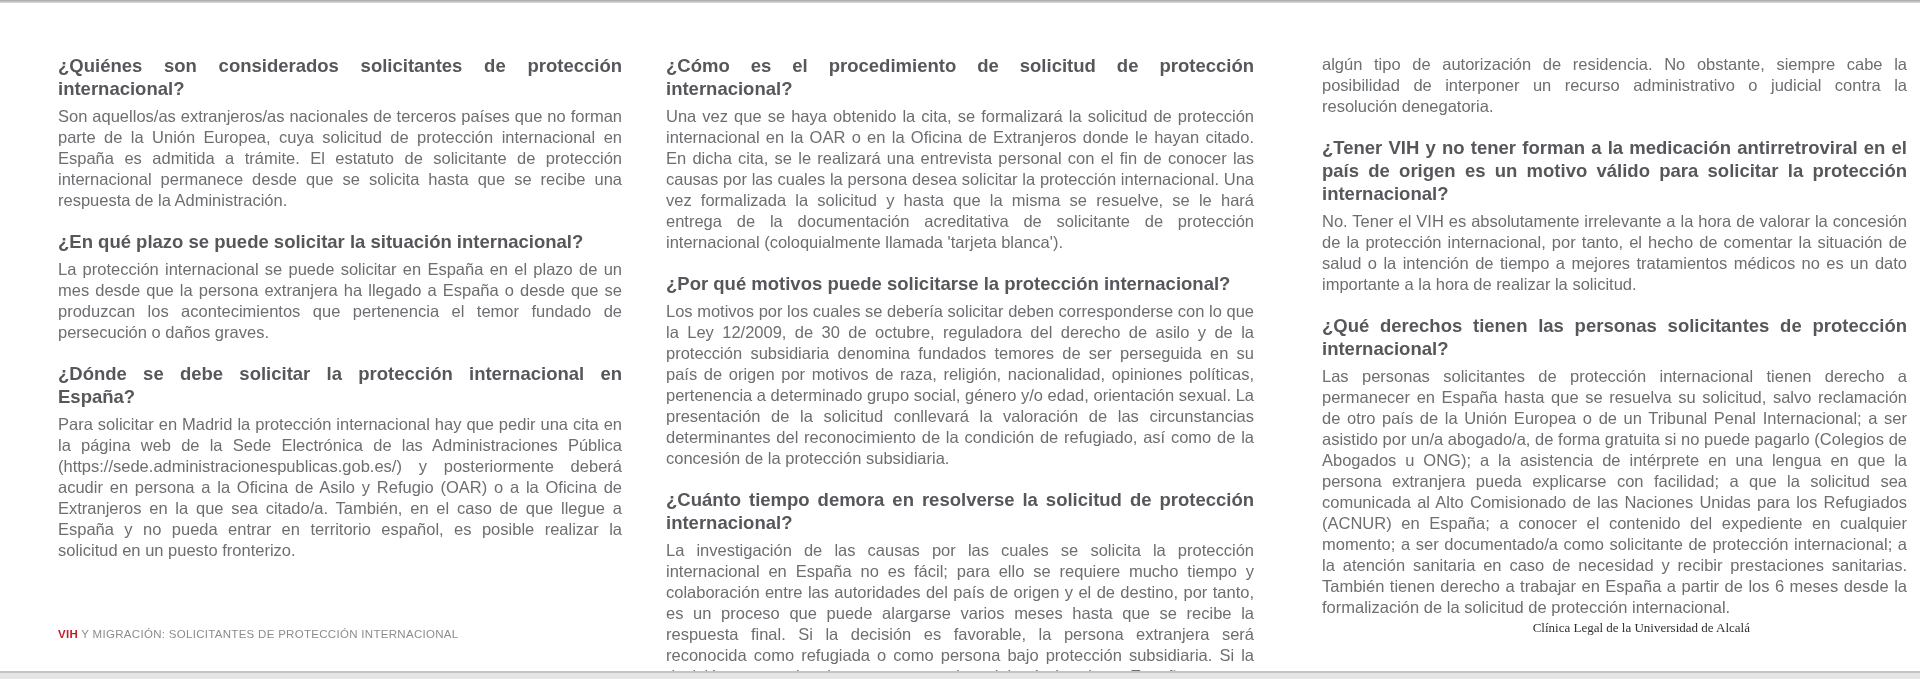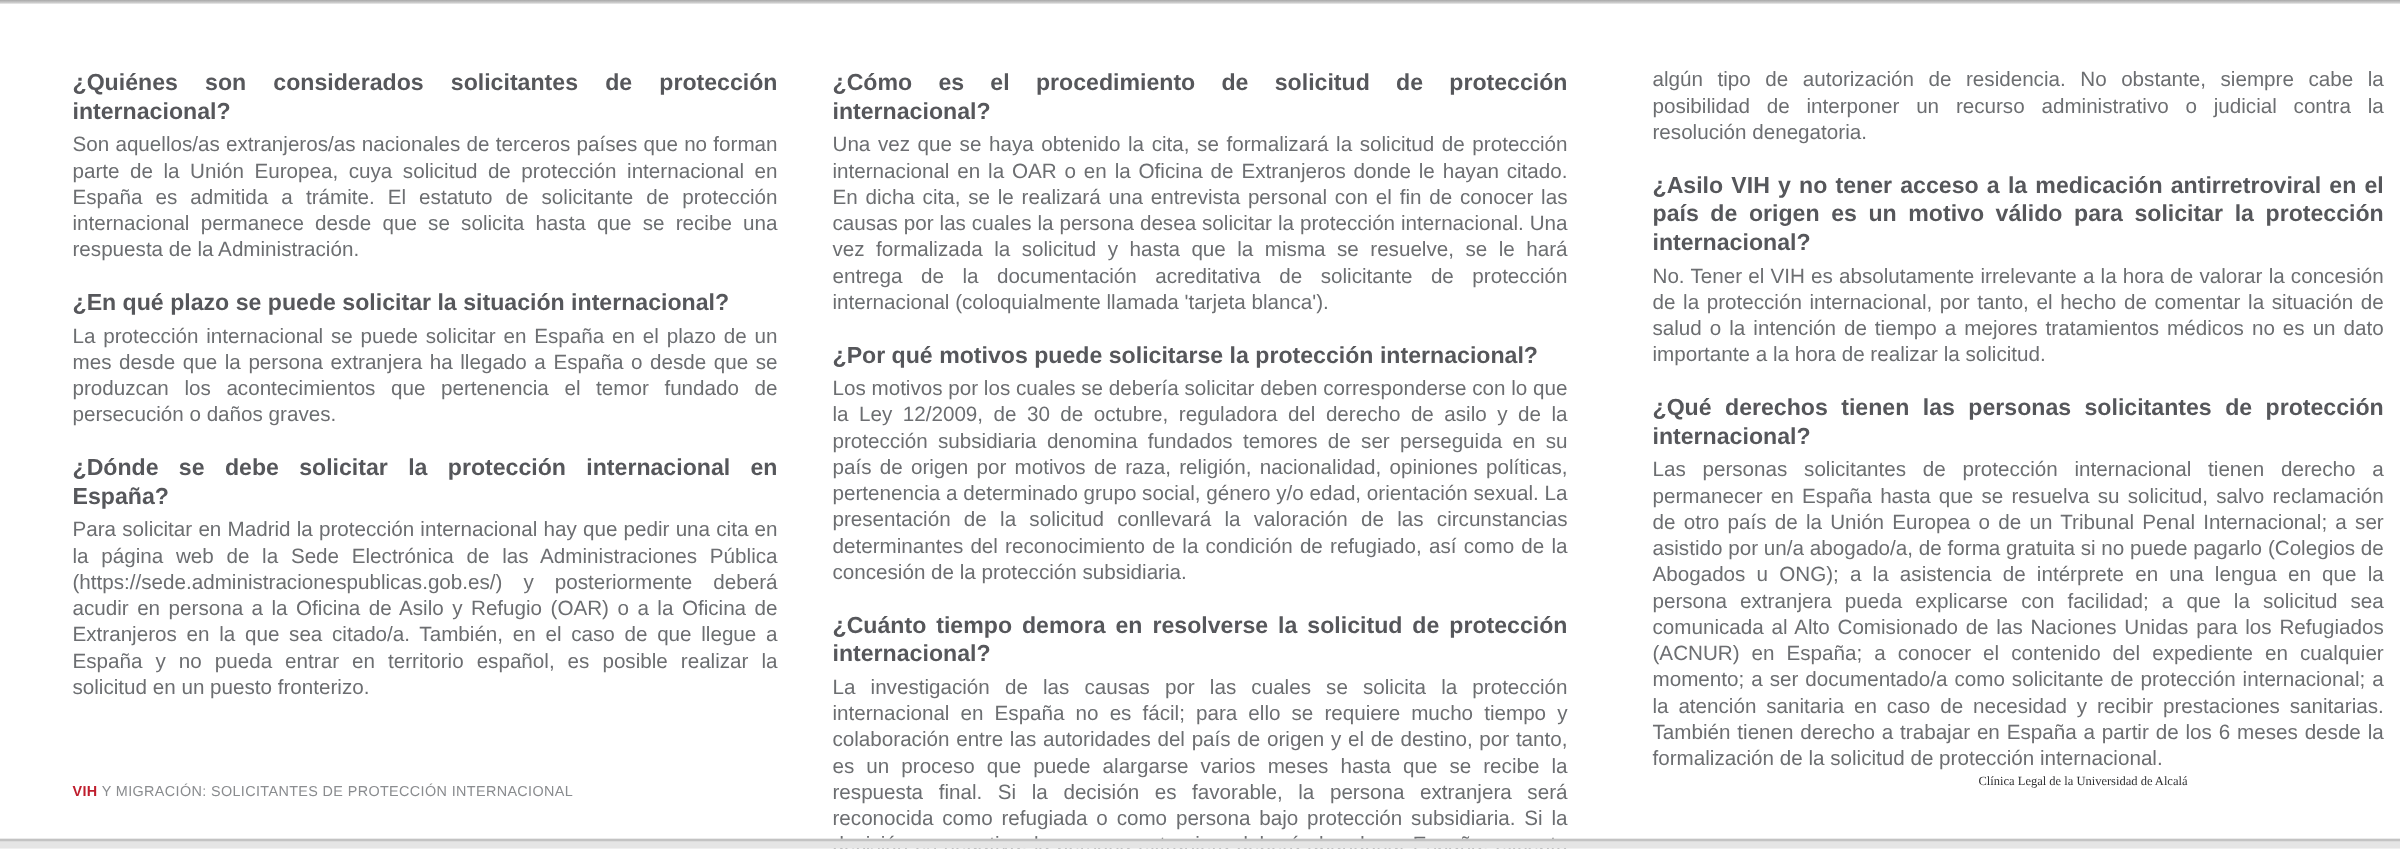--- a/index.html
+++ b/index.html
@@ -37,21 +37,21 @@
   .footer-left{
     position:absolute;left:58px;top:628px;
     font-size:11.5px;letter-spacing:.3px;
     color:#8a8c8f;font-weight:400;
     text-transform:uppercase;
   }
   .footer-left .vih{color:#bf1e2d;font-weight:bold;}
   .footer-right{
     position:absolute;right:170px;top:620px;
     font-family:"Liberation Serif","DejaVu Serif",serif;
-    font-size:10px;color:#2f2f31;
+    font-size:13px;color:#2f2f31;
   }
 </style>
 </head>
 <body>
 
 <div class="top-edge"></div>
 
 <div class="col col-1">
     <h3>¿Quiénes son considerados solicitantes de protección internacional?</h3>
     <p>Son aquellos/as extranjeros/as nacionales de terceros países que no forman parte de la Unión Europea, cuya solicitud de protección internacional en España es admitida a trámite. El estatuto de solicitante de protección internacional permanece desde que se solicita hasta que se recibe una respuesta de la Administración.</p>
@@ -63,21 +63,21 @@
 <div class="col col-2">
     <h3>¿Cómo es el procedimiento de solicitud de protección internacional?</h3>
     <p>Una vez que se haya obtenido la cita, se formalizará la solicitud de protección internacional en la OAR o en la Oficina de Extranjeros donde le hayan citado. En dicha cita, se le realizará una entrevista personal con el fin de conocer las causas por las cuales la persona desea solicitar la protección internacional. Una vez formalizada la solicitud y hasta que la misma se resuelve, se le hará entrega de la documentación acreditativa de solicitante de protección internacional (coloquialmente llamada 'tarjeta blanca').</p>
     <h3>¿Por qué motivos puede solicitarse la protección internacional?</h3>
     <p>Los motivos por los cuales se debería solicitar deben corresponderse con lo que la Ley 12/2009, de 30 de octubre, reguladora del derecho de asilo y de la protección subsidiaria denomina fundados temores de ser perseguida en su país de origen por motivos de raza, religión, nacionalidad, opiniones políticas, pertenencia a determinado grupo social, género y/o edad, orientación sexual. La presentación de la solicitud conllevará la valoración de las circunstancias determinantes del reconocimiento de la condición de refugiado, así como de la concesión de la protección subsidiaria.</p>
     <h3>¿Cuánto tiempo demora en resolverse la solicitud de protección internacional?</h3>
     <p>La investigación de las causas por las cuales se solicita la protección internacional en España no es fácil; para ello se requiere mucho tiempo y colaboración entre las autoridades del país de origen y el de destino, por tanto, es un proceso que puede alargarse varios meses hasta que se recibe la respuesta final. Si la decisión es favorable, la persona extranjera será reconocida como refugiada o como persona bajo protección subsidiaria. Si la decisión es negativa, la persona extranjera deberá abandonar España, excepto si dispone de</p>
   </div>
 <div class="col col-3">
     <p>algún tipo de autorización de residencia. No obstante, siempre cabe la posibilidad de interponer un recurso administrativo o judicial contra la resolución denegatoria.</p>
-    <h3>¿Asilo VIH y no tener acceso a la medicación antirretroviral en el país de origen es un motivo válido para solicitar la protección internacional?</h3>
+    <h3>¿Tener VIH y no tener forman a la medicación antirretroviral en el país de origen es un motivo válido para solicitar la protección internacional?</h3>
     <p>No. Tener el VIH es absolutamente irrelevante a la hora de valorar la concesión de la protección internacional, por tanto, el hecho de comentar la situación de salud o la intención de tiempo a mejores tratamientos médicos no es un dato importante a la hora de realizar la solicitud.</p>
     <h3>¿Qué derechos tienen las personas solicitantes de protección internacional?</h3>
     <p>Las personas solicitantes de protección internacional tienen derecho a permanecer en España hasta que se resuelva su solicitud, salvo reclamación de otro país de la Unión Europea o de un Tribunal Penal Internacional; a ser asistido por un/a abogado/a, de forma gratuita si no puede pagarlo (Colegios de Abogados u ONG); a la asistencia de intérprete en una lengua en que la persona extranjera pueda explicarse con facilidad; a que la solicitud sea comunicada al Alto Comisionado de las Naciones Unidas para los Refugiados (ACNUR) en España; a conocer el contenido del expediente en cualquier momento; a ser documentado/a como solicitante de protección internacional; a la atención sanitaria en caso de necesidad y recibir prestaciones sanitarias. También tienen derecho a trabajar en España a partir de los 6 meses desde la formalización de la solicitud de protección internacional.</p>
   </div>
 
 <div class="footer-left"><span class="vih">VIH</span><span> Y MIGRACIÓN: SOLICITANTES DE PROTECCIÓN INTERNACIONAL</span></div>
 
 <div class="footer-right">Clínica Legal de la Universidad de Alcalá</div>
 
 <div class="bottom-strip"></div>

